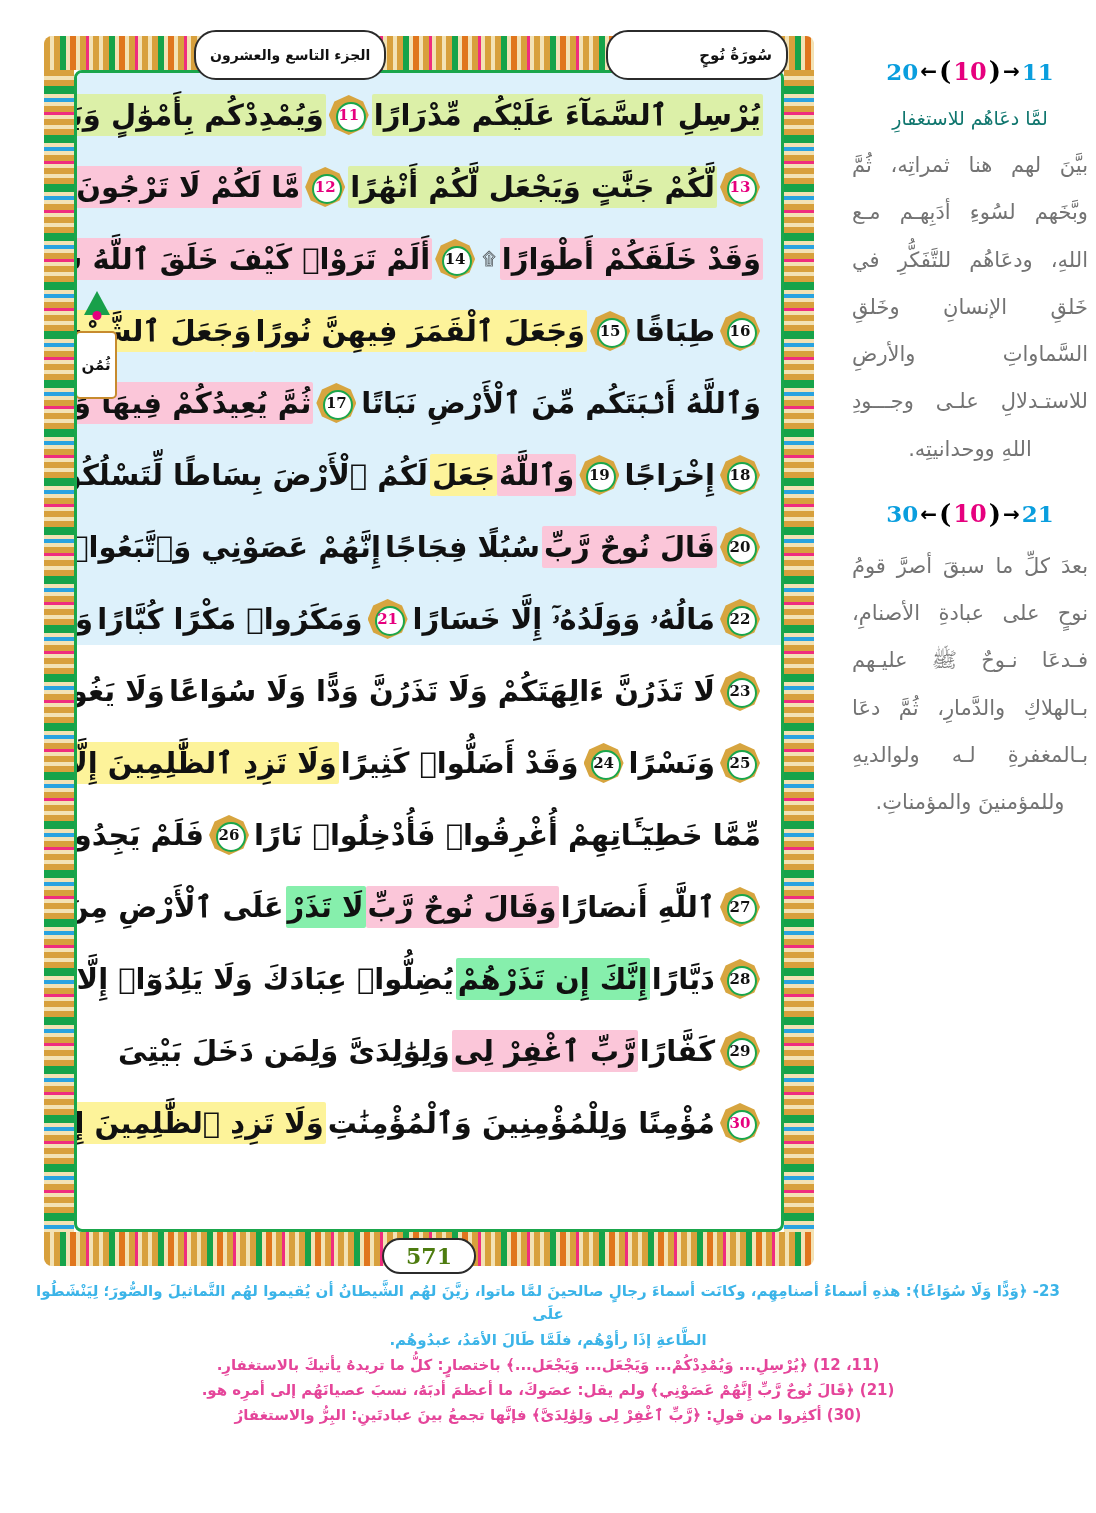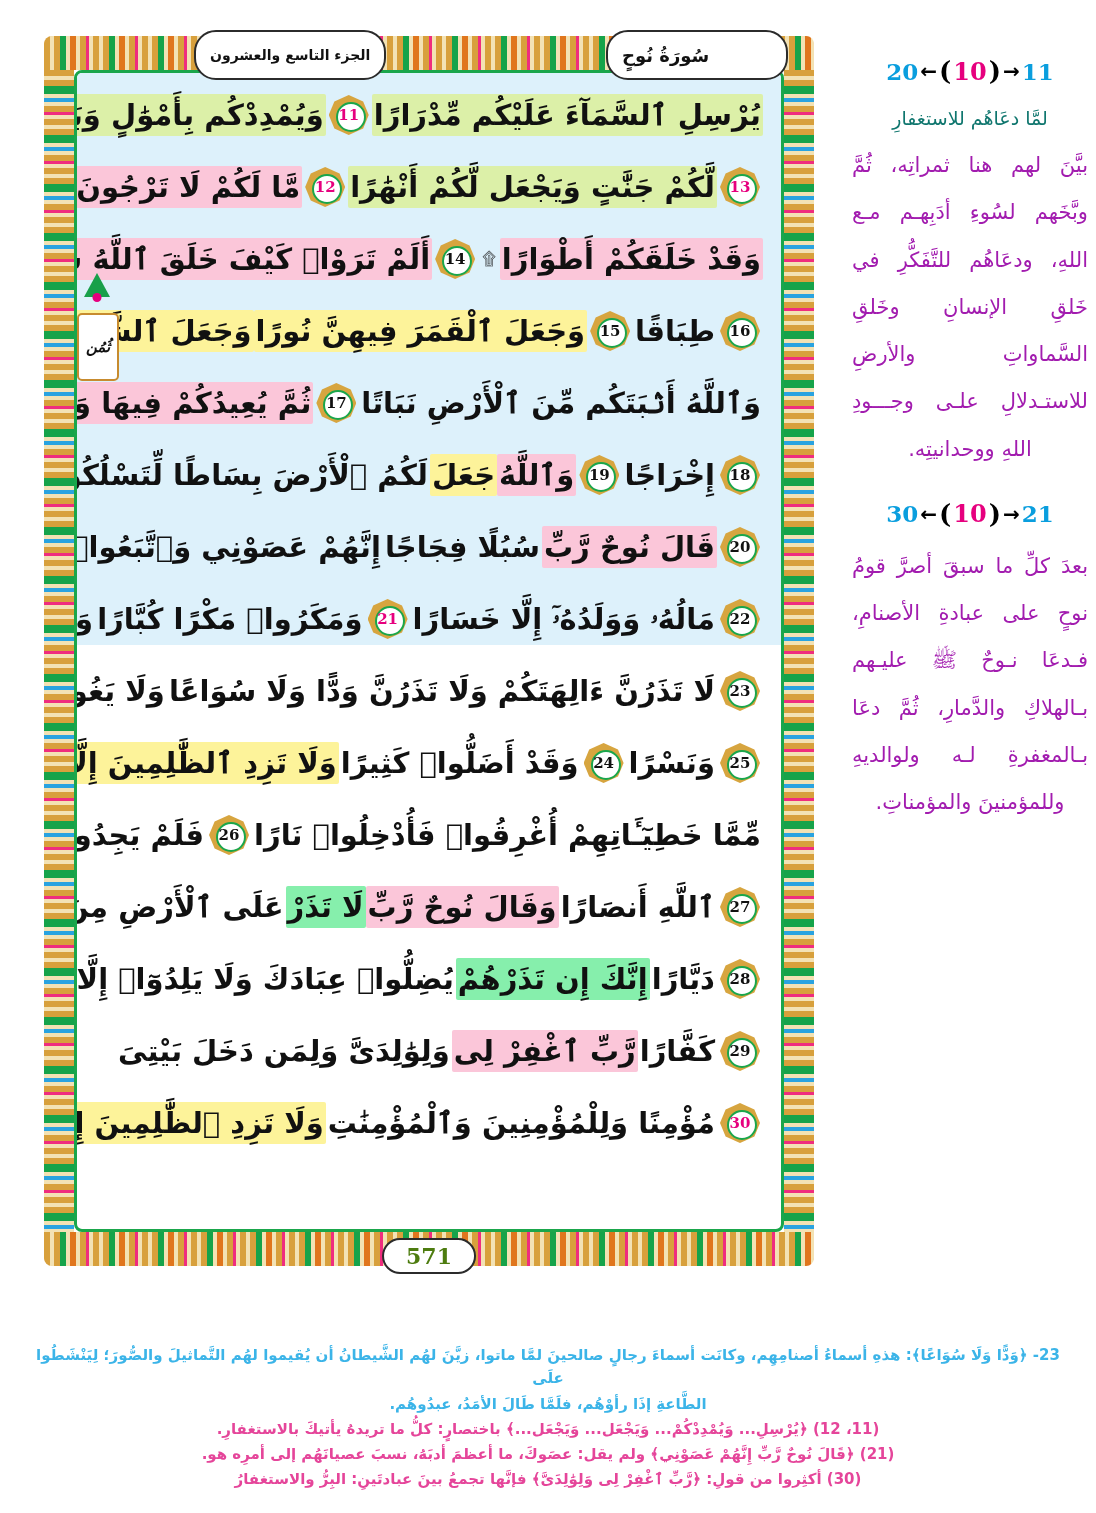--- a/index.html
+++ b/index.html
@@ -22,21 +22,21 @@
   }
   .range-num{color:#0a9ede;font-size:23px;font-family:"DejaVu Serif",serif;}
   .range-arrow{color:#000;font-size:20px;line-height:1;}
   .range-paren{color:#000;font-size:26px;font-family:"DejaVu Serif",serif;}
   .range-ten{color:#e6007e;font-size:24px;font-weight:bold;font-family:"DejaVu Serif",serif;}
   .note-head{
     color:#0f766e;font-size:19px;line-height:1.9;margin-bottom:6px;
     font-family:"DejaVu Sans",sans-serif;
   }
   .note-body{
-    color:#a21caf;font-size:21px;line-height:2.25;
+    color:#737373;font-size:21px;line-height:2.25;
     text-align:justify;text-align-last:center;
     font-family:"DejaVu Sans",sans-serif;
   }
   .sidebar-block{margin-bottom:10px;}
   .sidebar-block.second{margin-top:26px;}
 
   
   .frame{
     position:absolute;top:36px;left:44px;width:770px;height:1230px;
   }
@@ -75,41 +75,41 @@
   }
   .blue-wash{
     position:absolute;top:0;left:0;right:0;height:572px;
     background:#ddf1fb;
   }
 
   
   .cartouche{
     position:absolute;top:-6px;height:46px;
     background:#fff;border:2px solid #2b2b2b;border-radius:22px;
-    display:flex;align-items:center;justify-content:flex-end;
+    display:flex;align-items:center;justify-content:flex-start;
     padding:0 14px;z-index:5;
   }
   .cart-surah{right:26px;min-width:150px;}
   .cart-juz{left:150px;min-width:140px;}
-  .cart-surah span{font-size:18px;font-weight:bold;color:#111;}
+  .cart-surah span{font-size:15px;font-weight:bold;color:#111;}
   .cart-juz span{font-size:14px;font-weight:bold;color:#111;}
 
   
   .page-badge{
     position:absolute;bottom:-8px;left:50%;transform:translateX(-50%);
     background:#fff;border:2px solid #2b2b2b;border-radius:18px;
     padding:3px 22px;z-index:5;
   }
   .page-badge span{font-size:22px;font-weight:bold;color:#4d7c0f;
     font-family:"DejaVu Serif",serif;}
 
   
   .thumn{
-    position:absolute;top:200px;left:-2px;width:44px;height:108px;z-index:6;
-    display:flex;align-items:flex-end;justify-content:flex-start;font-style:italic;
+    position:absolute;top:218px;left:-2px;width:44px;height:108px;z-index:6;
+    display:flex;align-items:flex-end;justify-content:flex-end;
   }
   .thumn-box{
     width:38px;height:64px;background:#fff;
     border:2px solid #c78b2e;border-radius:5px;
     display:flex;align-items:center;justify-content:center;
     font-size:15px;font-weight:bold;color:#111;
   }
   .thumn-cap{
     position:absolute;top:0;left:50%;transform:translateX(-50%);
     width:0;height:0;border-left:13px solid transparent;
@@ -156,21 +156,21 @@
   .ayah i{
     position:relative;z-index:2;font-style:normal;font-weight:bold;
     font-size:15px;color:#111;font-family:"DejaVu Serif",serif;
   }
   .ayah.magenta i{color:#e6007e;}
 
   .sajda{font-size:18px;color:#111;margin:0 4px;}
 
   
   .footnotes{
-    position:absolute;top:1344px;right:22px;left:22px;
+    position:absolute;top:1280px;right:22px;left:22px;
     direction:rtl;text-align:right;
   }
   .fn{
     font-size:15px;font-weight:bold;line-height:1.55;
     font-family:"DejaVu Sans",sans-serif;margin-bottom:2px;
   }
   .fn-blue{color:#3bb4e8;}
   .fn-pink{color:#e5459a;}
   .fn-c{text-align:center;}
 </style>

